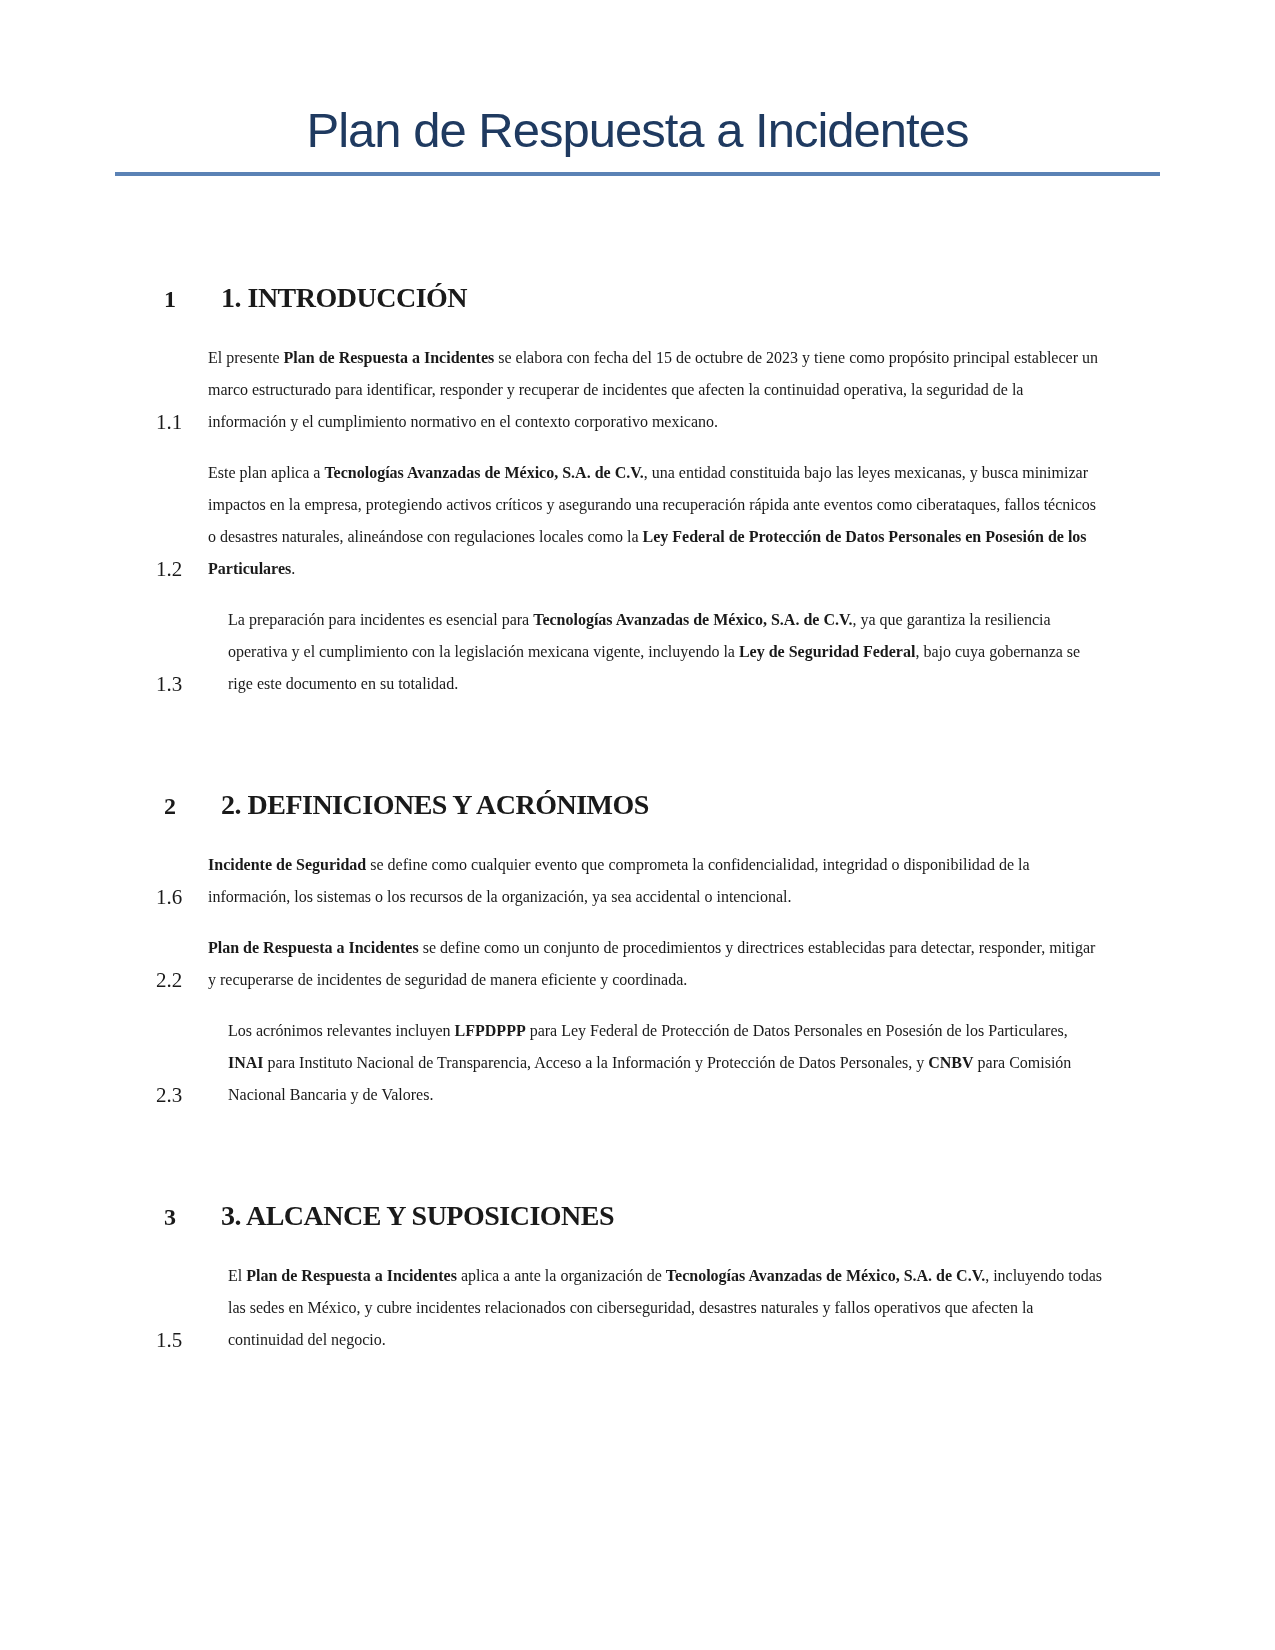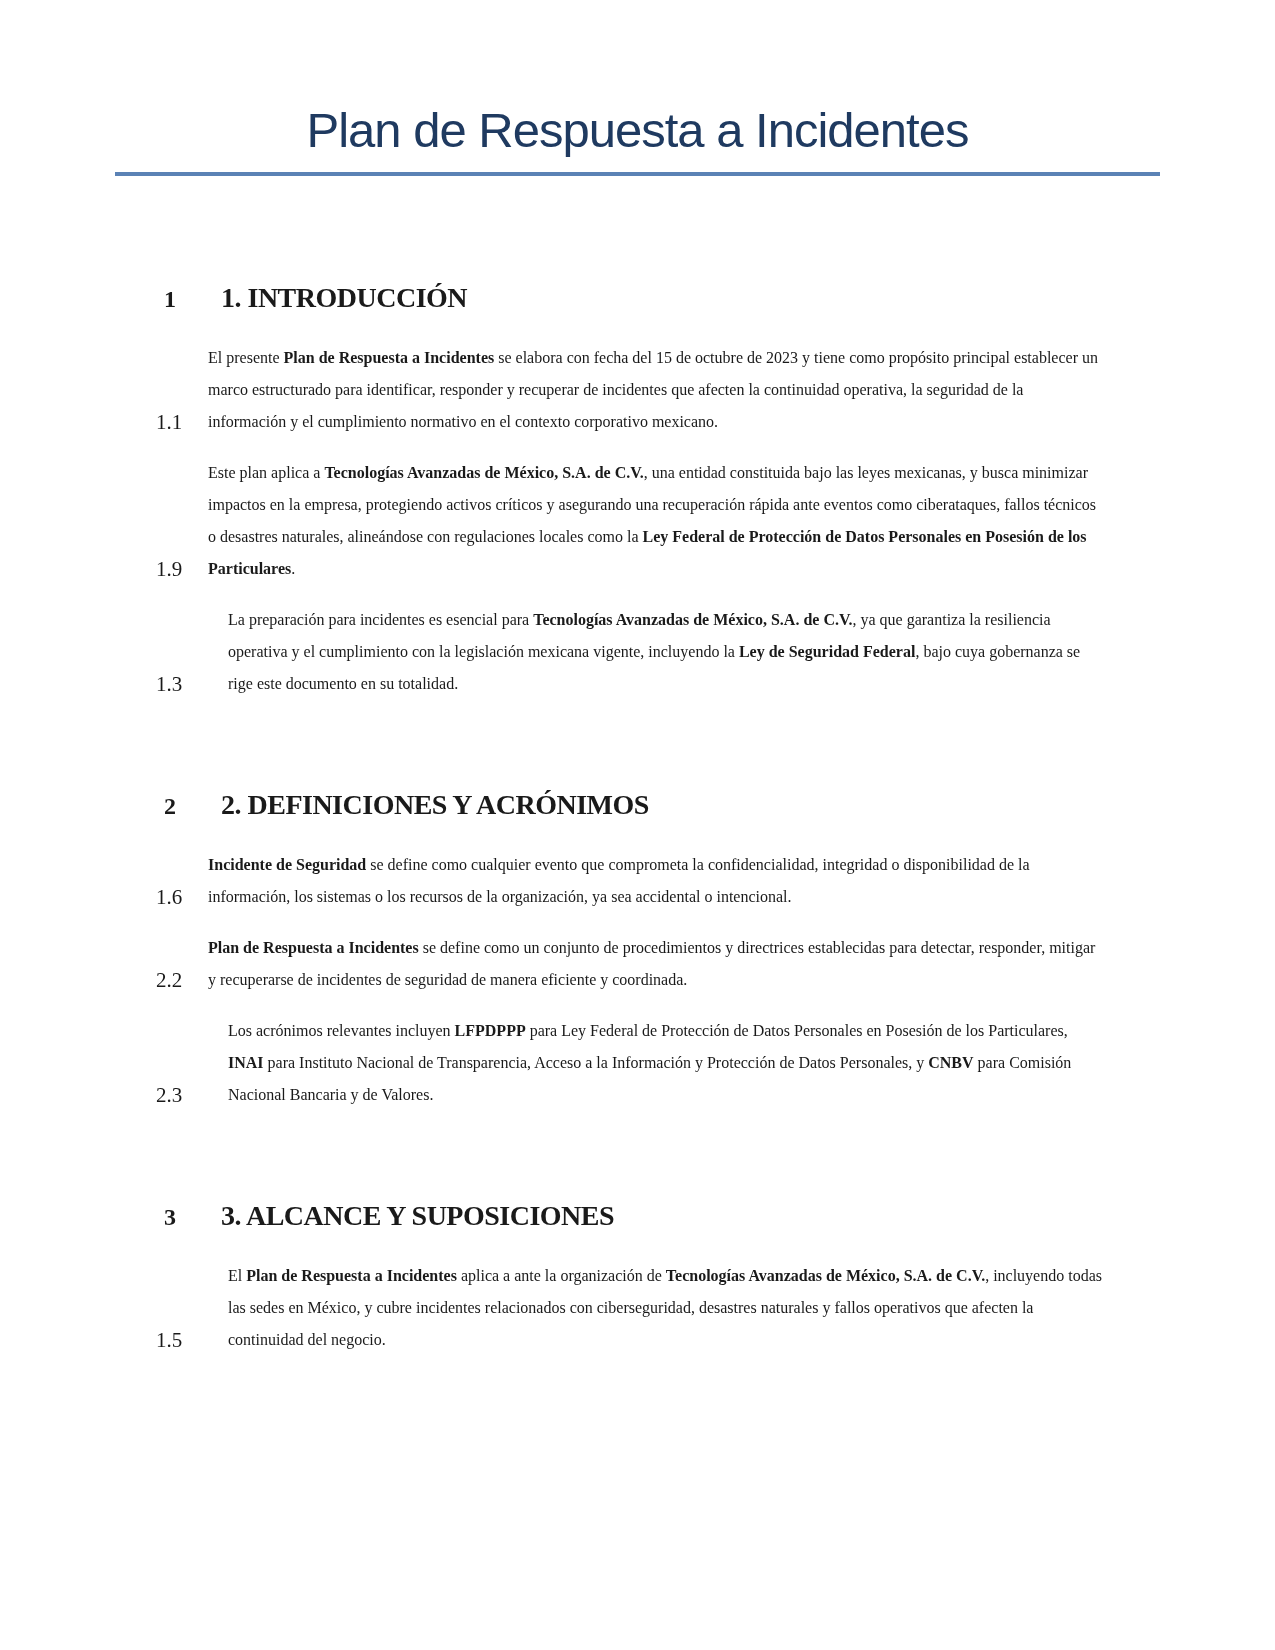--- a/index.html
+++ b/index.html
@@ -86,21 +86,21 @@
       <section>
         <div class="sec-head">
           <span class="sec-num">1</span>
           <h2 class="sec-title">1. INTRODUCCIÓN</h2>
         </div>
         <div class="para">
           <span class="para-num">1.1</span>
           <p class="para-text"><span>El presente </span><b>Plan de Respuesta a Incidentes</b><span> se elabora con fecha del 15 de octubre de 2023 y tiene como propósito principal establecer un marco estructurado para identificar, responder y recuperar de incidentes que afecten la continuidad operativa, la seguridad de la información y el cumplimiento normativo en el contexto corporativo mexicano.</span></p>
         </div>
         <div class="para">
-          <span class="para-num">1.9</span>
+          <span class="para-num">1.2</span>
           <p class="para-text"><span>Este plan aplica a </span><b>Tecnologías Avanzadas de México, S.A. de C.V.</b><span>, una entidad constituida bajo las leyes mexicanas, y busca minimizar impactos en la empresa, protegiendo activos críticos y asegurando una recuperación rápida ante eventos como ciberataques, fallos técnicos o desastres naturales, alineándose con regulaciones locales como la </span><b>Ley Federal de Protección de Datos Personales en Posesión de los Particulares</b><span>.</span></p>
         </div>
         <div class="para">
           <span class="para-num">1.3</span>
           <p class="para-text"><span>La preparación para incidentes es esencial para </span><b>Tecnologías Avanzadas de México, S.A. de C.V.</b><span>, ya que garantiza la resiliencia operativa y el cumplimiento con la legislación mexicana vigente, incluyendo la </span><b>Ley de Seguridad Federal</b><span>, bajo cuya gobernanza se rige este documento en su totalidad.</span></p>
         </div>
       </section>
       <section>
         <div class="sec-head">
           <span class="sec-num">2</span>

